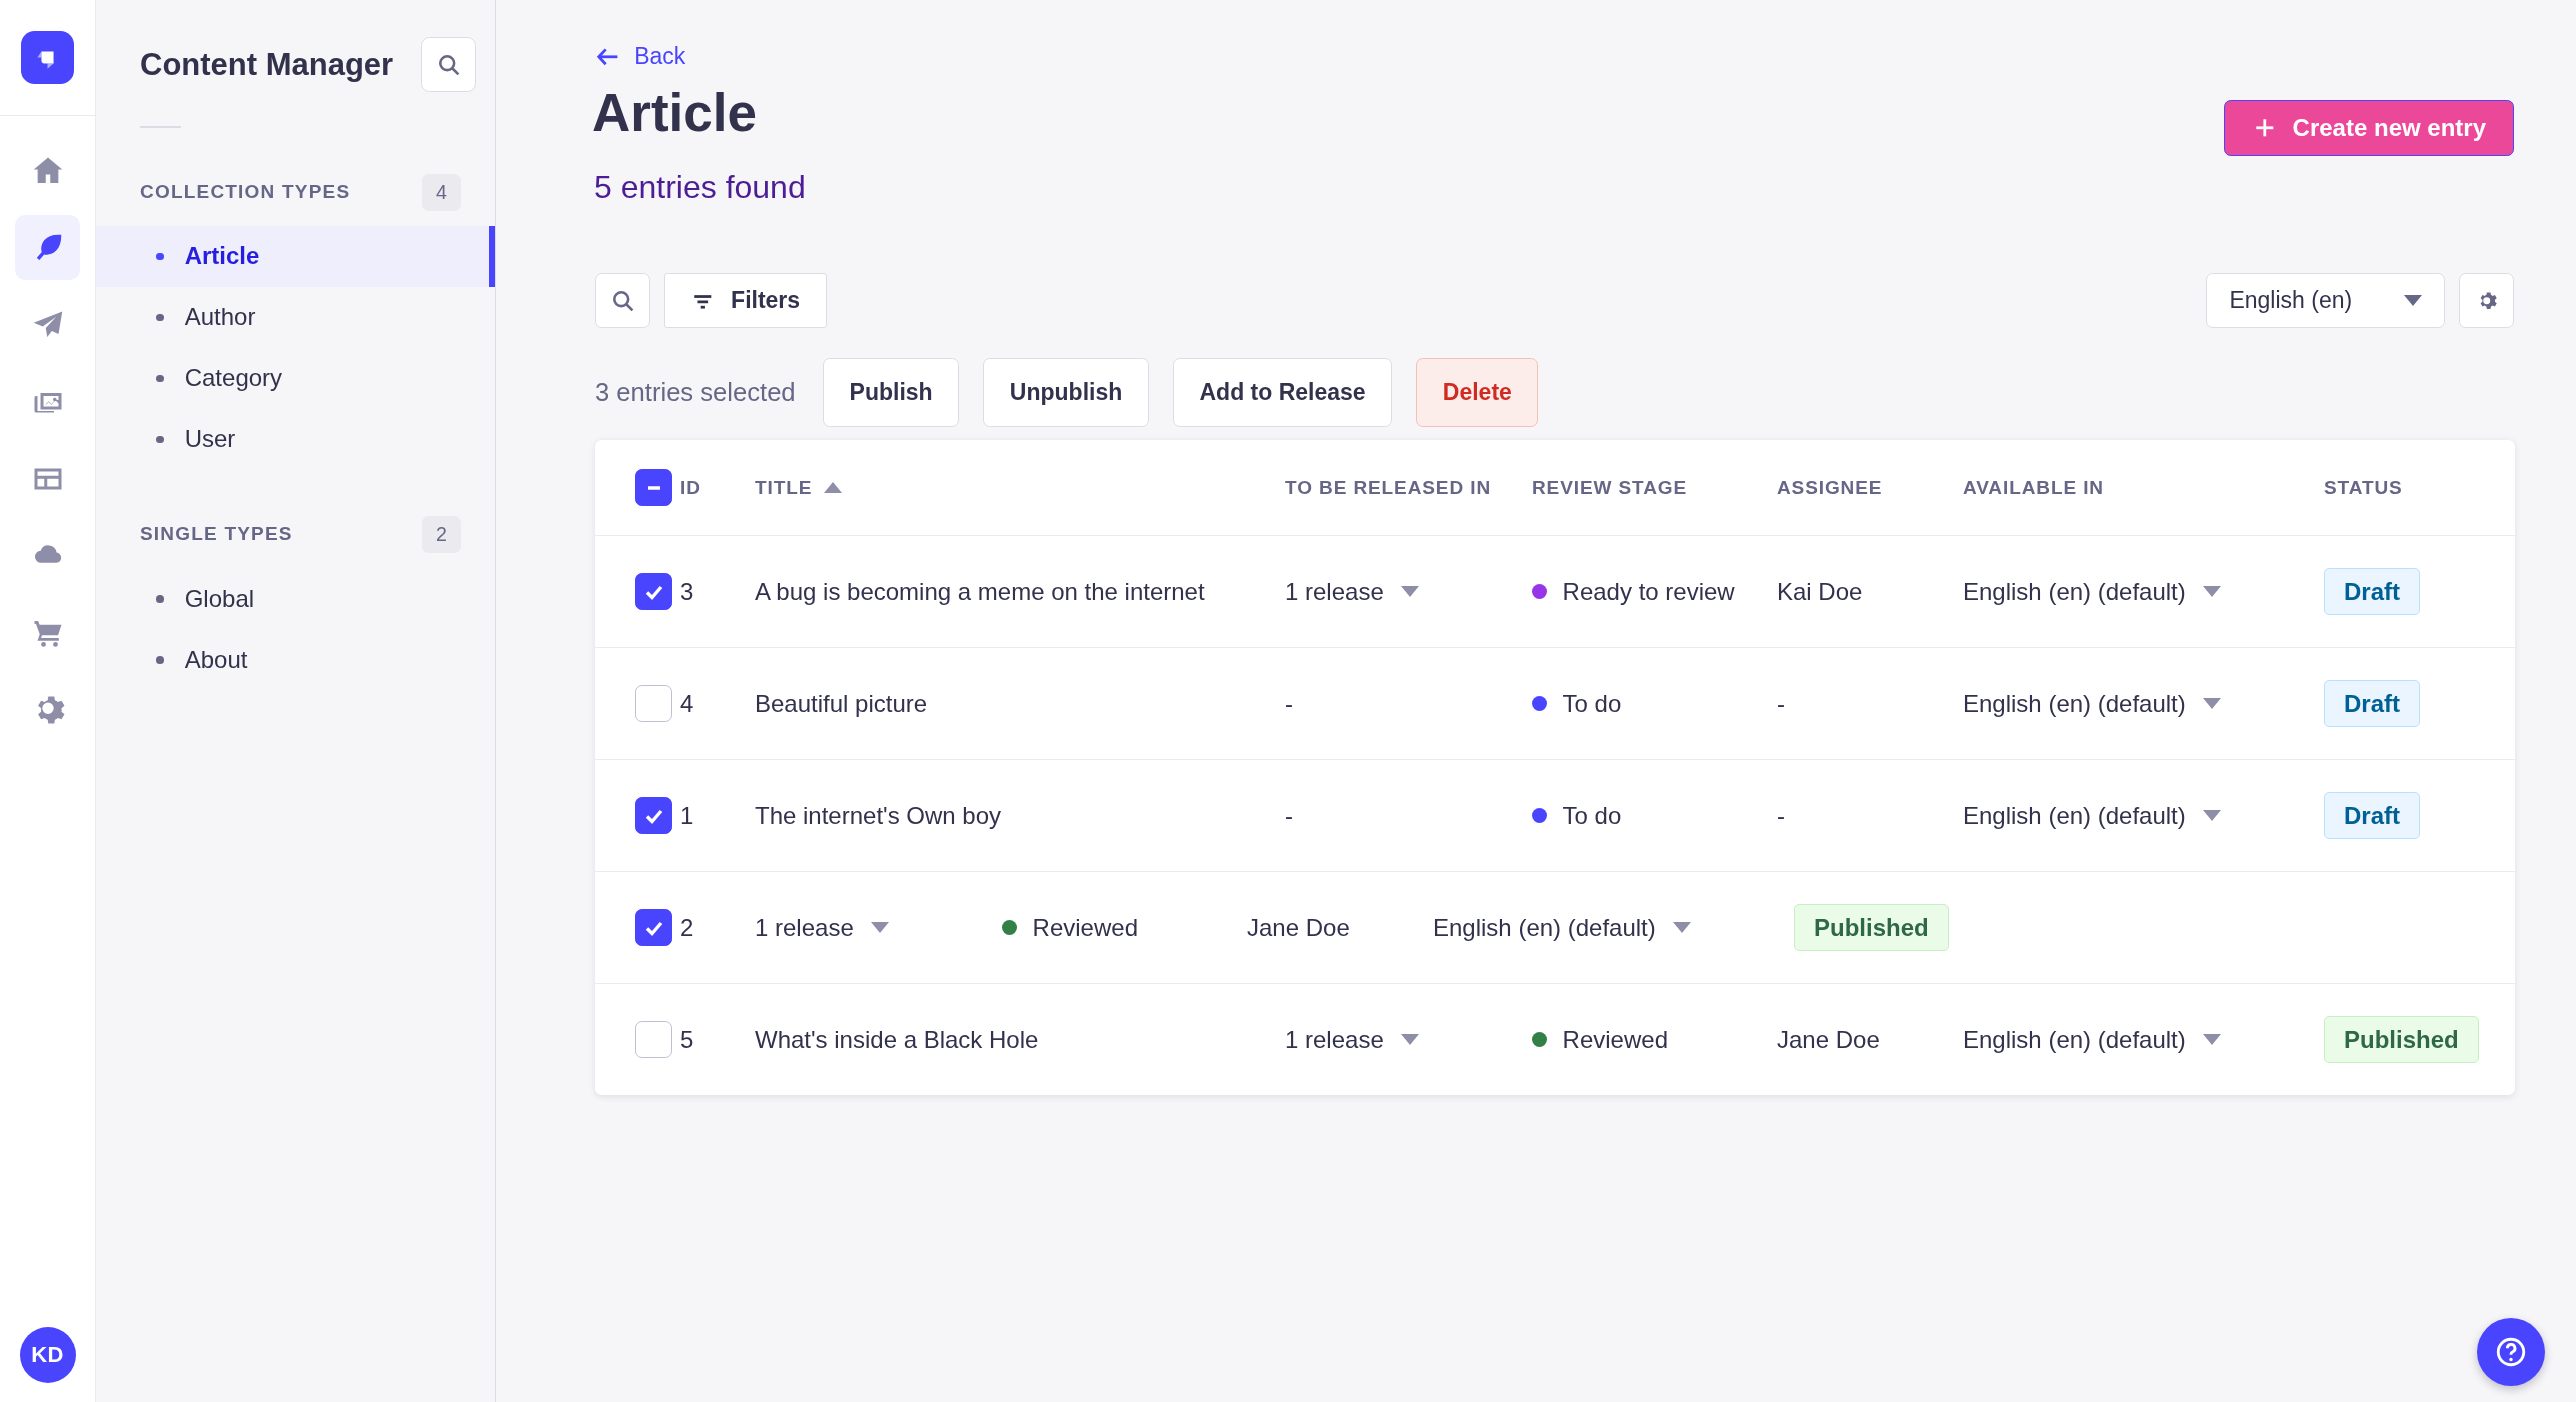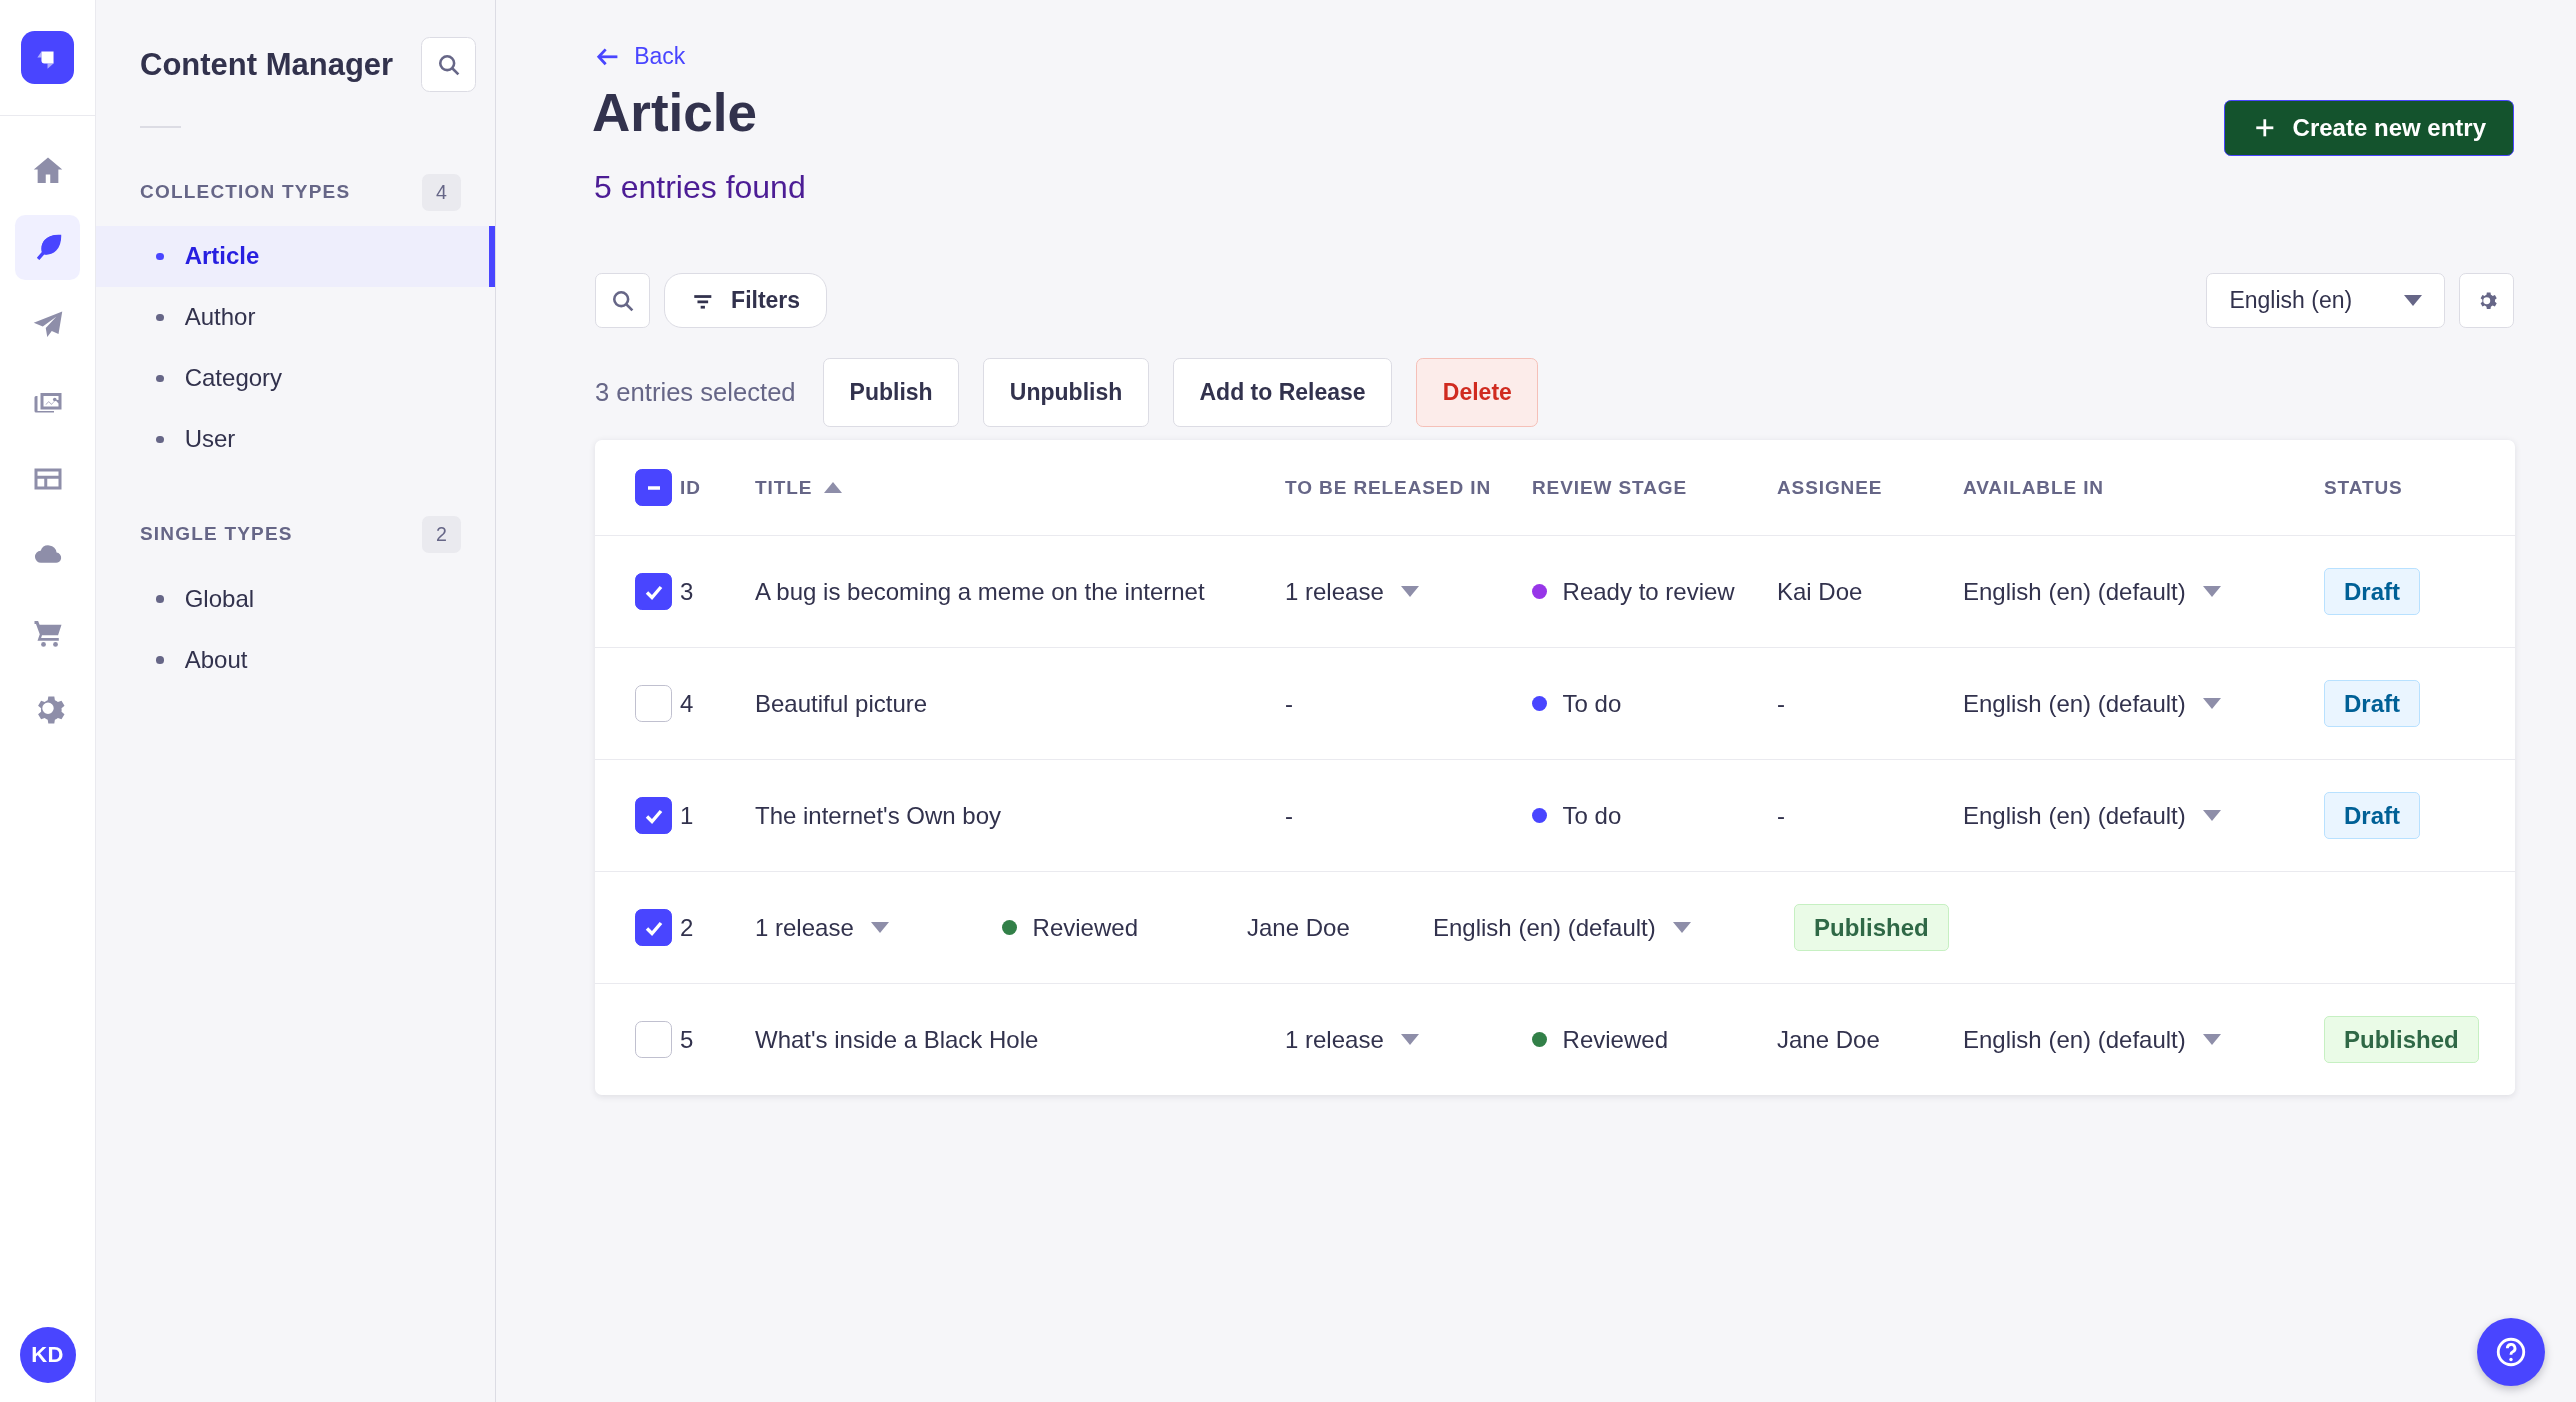--- a/index.html
+++ b/index.html
@@ -49,30 +49,30 @@
     height:100%; background:#4945ff; }
 
   
   .main { position:absolute; left:497px; top:0; width:2079px; height:1402px; }
   .back-link { position:absolute; left:98px; top:43px; display:flex; align-items:center;
     gap:13.6px; color:#4945ff; font-size:23px; cursor:pointer;text-align:center; }
   .back-link svg { width:25.6px; height:25.6px; stroke:#4945ff; stroke-width:2.6; fill:none; }
   .page-title { position:absolute; left:95px; top:82px; font-size:53px; font-weight:bold; color:#32324d; }
   .page-subtitle { position:absolute; left:97px; top:169px; font-size:32px; color:#4c1d95; }
   .create-btn { position:absolute; right:62px; top:100px; height:56px; padding:0 27px;
-    background:#14532d; border:0.9px solid #4945ff; border-radius:6.8px; color:#fff;
+    background:#ec4899; border:0.9px solid #4945ff; border-radius:6.8px; color:#fff;
     font-size:24px; font-weight:bold; display:flex; align-items:center; gap:15.3px; cursor:pointer; }
   .create-btn svg { width:25.6px; height:25.6px; stroke:#fff; stroke-width:2.6; }
 
   .toolbar-left { position:absolute; left:98px; top:273px; display:flex; gap:13.6px; }
   .icon-btn { width:55px; height:55px; background:#fff; border:0.9px solid #dcdce4;
     border-radius:6.8px; display:flex; align-items:center; justify-content:center; cursor:pointer; }
   .icon-btn svg { width:25.6px; height:25.6px; }
   .filters-btn { height:55px; padding:0 25.6px; background:#fff; border:0.9px solid #dcdce4;
-    border-radius:18px; display:flex; align-items:center; gap:15.3px; font-size:23px;
+    border-radius:3px; display:flex; align-items:center; gap:15.3px; font-size:23px;
     font-weight:bold; color:#32324d; cursor:pointer; }
   .toolbar-right { position:absolute; right:62px; top:273px; display:flex; gap:13.6px; }
   .locale-select { height:55px; padding:0 22px; background:#fff; border:0.9px solid #dcdce4;
     border-radius:6.8px; display:flex; align-items:center; gap:34px; font-size:23px;
     color:#32324d; cursor:pointer; min-width:239px; justify-content:space-between; }
 
   .selection-row { position:absolute; left:98px; top:358px; display:flex; align-items:center; gap:24px; }
   .selection-text { font-size:25.6px; color:#666687; margin-right:3.4px; }
   .action-btn { height:69px; padding:0 25.6px; background:#fff; border:0.9px solid #dcdce4;
     border-radius:6.8px; font-size:23px; font-weight:bold; color:#32324d; cursor:pointer;

